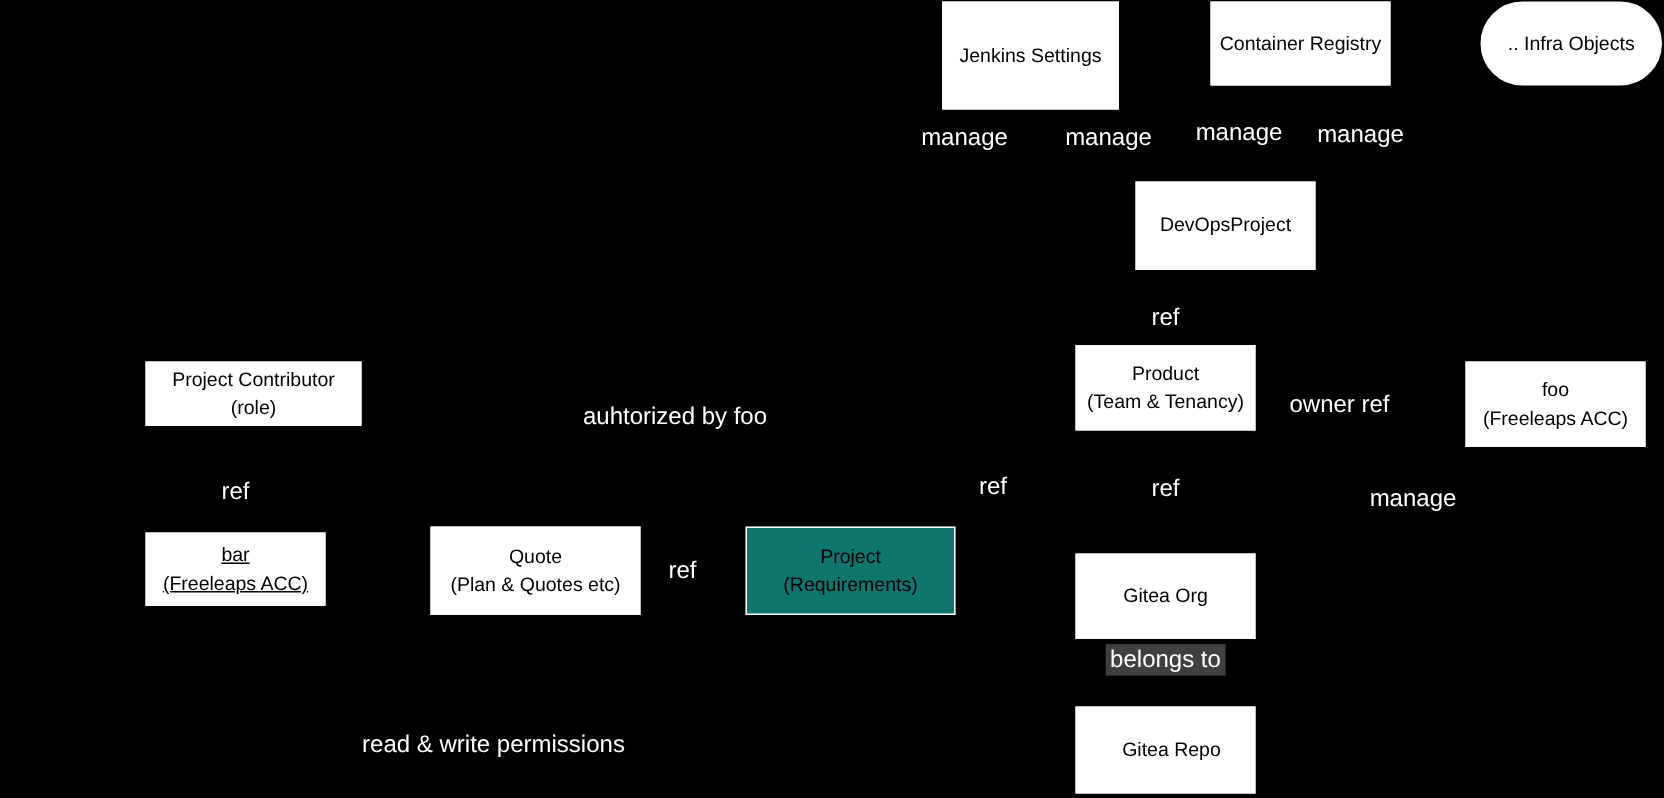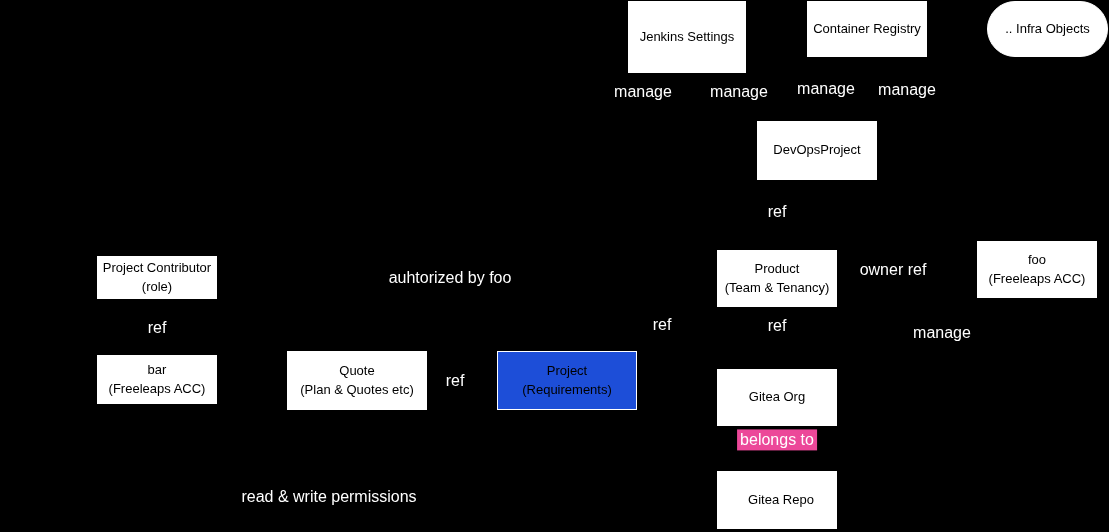--- a/index.html
+++ b/index.html
@@ -54,41 +54,41 @@
     </div>
     <div class="node" style="left: 807px; top: 1px; width: 120px; height: 56px; background: rgb(255, 255, 255); color: rgb(0, 0, 0);">
       <span class="node-line">Container Registry</span>
     </div>
     <div class="node" style="left: 987px; top: 1px; width: 121px; height: 56px; background: rgb(255, 255, 255); color: rgb(0, 0, 0); border-radius: 28px;">
       <span class="node-line">.. Infra Objects</span>
     </div>
     <div class="node" style="left: 717px; top: 121px; width: 120px; height: 59px; background: rgb(255, 255, 255); color: rgb(0, 0, 0); margin-left: 40px;">
       <span class="node-line">DevOpsProject</span>
     </div>
-    <div class="node" style="left: 717px; top: 250px; width: 120px; height: 57px; background: rgb(255, 255, 255); color: rgb(0, 0, 0);">
+    <div class="node" style="left: 717px; top: 230px; width: 120px; height: 57px; background: rgb(255, 255, 255); color: rgb(0, 0, 0);">
       <span class="node-line">Product</span>
       <span class="node-line">(Team &amp; Tenancy)</span>
     </div>
     <div class="node" style="left: 977px; top: 241px; width: 120px; height: 57px; background: rgb(255, 255, 255); color: rgb(0, 0, 0);">
       <span class="node-line">foo</span>
       <span class="node-line">(Freeleaps ACC)</span>
     </div>
-    <div class="node" style="left: 97px; top: 256px; width: 120px; height: 43px; background: rgb(255, 255, 255); color: rgb(0, 0, 0); text-align: right;">
+    <div class="node" style="left: 97px; top: 241px; width: 144px; height: 43px; background: rgb(255, 255, 255); color: rgb(0, 0, 0); text-align: right;">
       <span class="node-line">Project Contributor</span>
       <span class="node-line">(role)</span>
     </div>
-    <div class="node" style="left: 97px; top: 355px; width: 120px; height: 49px; background: rgb(255, 255, 255); color: rgb(0, 0, 0);">
+    <div class="node" style="left: 97px; top: 355px; width: 120px; height: 49px; background: rgb(255, 255, 255); color: rgb(0, 0, 0); text-decoration: underline;">
       <span class="node-line">bar</span>
       <span class="node-line">(Freeleaps ACC)</span>
     </div>
     <div class="node" style="left: 287px; top: 351px; width: 140px; height: 59px; background: rgb(255, 255, 255); color: rgb(0, 0, 0);">
       <span class="node-line">Quote</span>
       <span class="node-line">(Plan &amp; Quotes etc)</span>
     </div>
-    <div class="node" style="left: 497px; top: 351px; width: 140px; height: 59px; background: #1d4ed8; color: rgb(0, 0, 0);">
+    <div class="node" style="left: 497px; top: 351px; width: 140px; height: 59px; background: #0f766e; color: rgb(0, 0, 0);">
       <span class="node-line">Project</span>
       <span class="node-line">(Requirements)</span>
     </div>
     <div class="node" style="left: 717px; top: 369px; width: 120px; height: 57px; background: rgb(255, 255, 255); color: rgb(0, 0, 0);">
       <span class="node-line">Gitea Org</span>
     </div>
     <div class="node" style="left: 717px; top: 471px; width: 120px; height: 58px; background: rgb(255, 255, 255); color: rgb(0, 0, 0); padding-left: 12px;">
       <span class="node-line">Gitea Repo</span>
     </div>
     <div class="edge-label" style="left: 643px; top: 92px; background: rgb(0, 0, 0); color: rgb(255, 255, 255);">manage</div>
@@ -96,15 +96,15 @@
     <div class="edge-label" style="left: 826px; top: 89px; background: rgb(0, 0, 0); color: rgb(255, 255, 255);">manage</div>
     <div class="edge-label" style="left: 907px; top: 90px; background: rgb(0, 0, 0); color: rgb(255, 255, 255);">manage</div>
     <div class="edge-label" style="left: 777px; top: 212px; background: rgb(0, 0, 0); color: rgb(255, 255, 255);">ref</div>
     <div class="edge-label" style="left: 450px; top: 278px; background: rgb(0, 0, 0); color: rgb(255, 255, 255);">auhtorized by foo</div>
     <div class="edge-label" style="left: 893px; top: 270px; background: rgb(0, 0, 0); color: rgb(255, 255, 255);">owner ref</div>
     <div class="edge-label" style="left: 157px; top: 328px; background: rgb(0, 0, 0); color: rgb(255, 255, 255);">ref</div>
     <div class="edge-label" style="left: 662px; top: 325px; background: rgb(0, 0, 0); color: rgb(255, 255, 255);">ref</div>
     <div class="edge-label" style="left: 777px; top: 326px; background: rgb(0, 0, 0); color: rgb(255, 255, 255);">ref</div>
     <div class="edge-label" style="left: 942px; top: 333px; background: rgb(0, 0, 0); color: rgb(255, 255, 255);">manage</div>
     <div class="edge-label" style="left: 455px; top: 381px; background: rgb(0, 0, 0); color: rgb(255, 255, 255);">ref</div>
-    <div class="edge-label" style="left: 777px; top: 440px; background: #ec4899; color: rgb(255, 255, 255);">belongs to</div>
+    <div class="edge-label" style="left: 777px; top: 440px; background: #404040; color: rgb(255, 255, 255);">belongs to</div>
     <div class="edge-label" style="left: 329px; top: 497px; background: rgb(0, 0, 0); color: rgb(255, 255, 255);">read &amp; write permissions</div>
   </div>
 
 </body></html>

